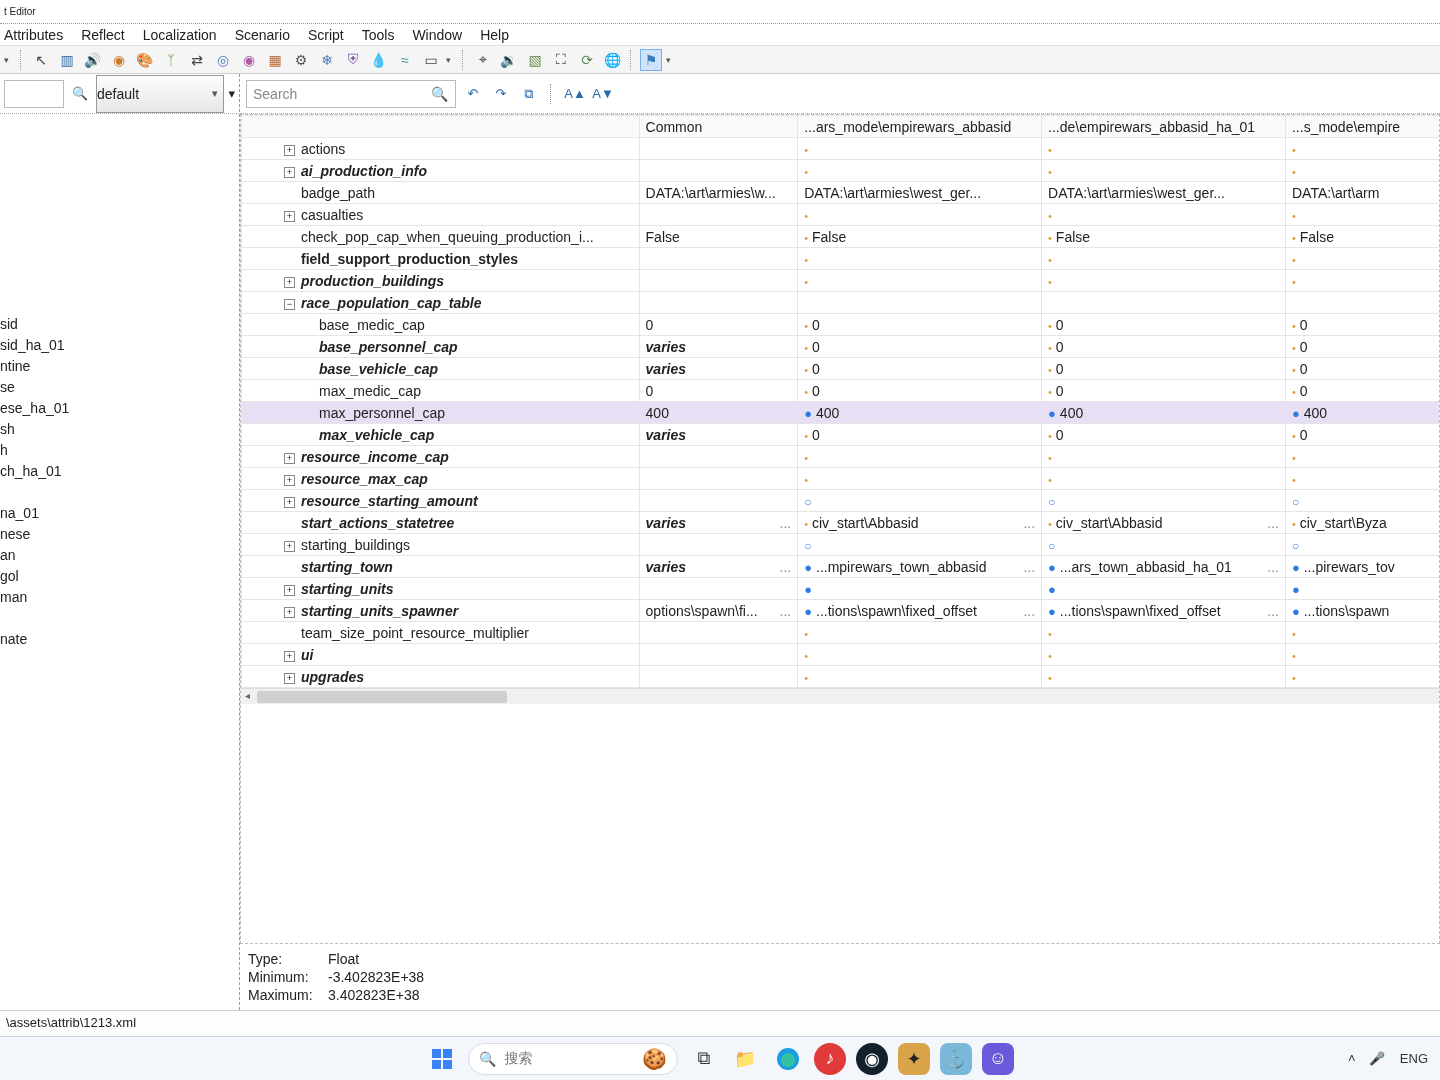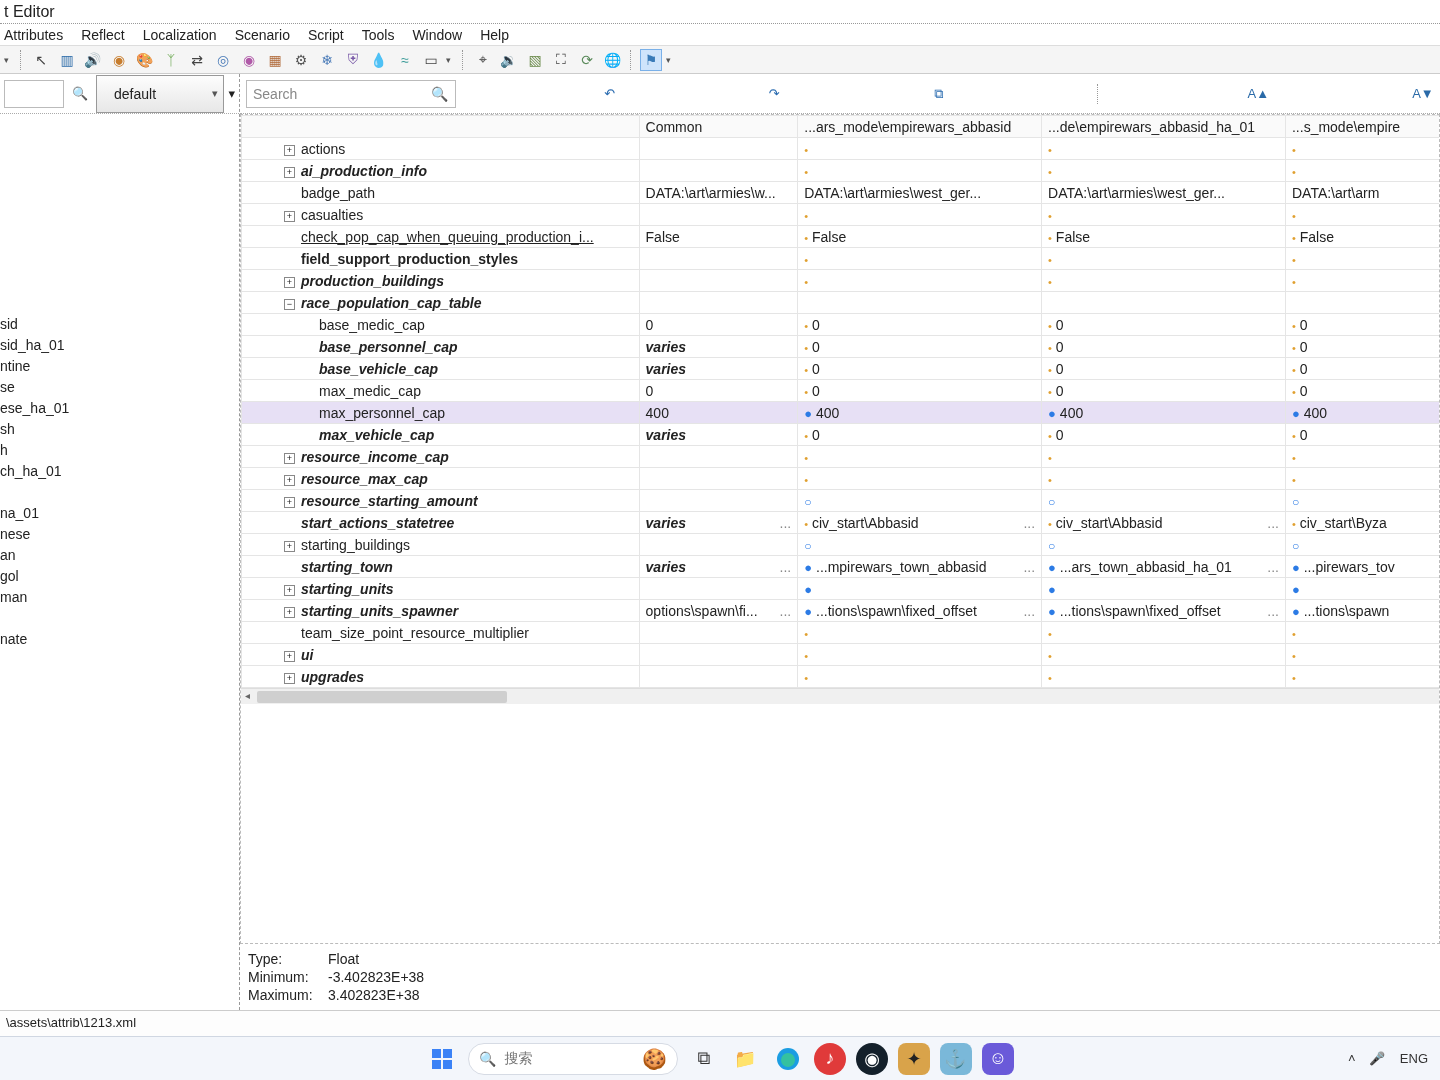--- a/index.html
+++ b/index.html
@@ -1,41 +1,41 @@
 <!DOCTYPE html>
 <html><head>
 <meta charset="utf-8">
 <style>
   * { box-sizing: border-box; margin: 0; padding: 0; }
   body { font-family: "Segoe UI", Tahoma, sans-serif; font-size: 13px; color: #222; background: #fff; overflow: hidden; width: 1440px; height: 1080px; position: relative; }
 
-  .titlebar { height: 24px; padding-left: 4px; font-size: 16px; line-height: 24px; border-bottom: 1px dotted #999; }
+  .titlebar { height: 24px; padding-left: 4px; font-size: 10px; line-height: 24px; border-bottom: 1px dotted #999; }
   .menubar { height: 22px; padding-left: 4px; display: flex; gap: 18px; font-size: 14px; align-items: center; border-bottom: 1px solid #ddd; }
   .menubar span { cursor: default; }
 
   .toolbar { height: 28px; background: #f5f5f5; border-bottom: 1px solid #ccc; display: flex; align-items: center; gap: 4px; padding-left: 4px; }
   .toolbar .tbtn { width: 22px; height: 22px; display: flex; align-items: center; justify-content: center; font-size: 14px; color: #444; cursor: default; }
   .toolbar .tsep { width: 4px; height: 20px; border-left: 1px dotted #999; margin: 0 2px; }
   .toolbar .dd { width:10px; font-size:9px; color:#555;}
   .toolbar .active { background: #cfe4fb; border:1px solid #7ab0e8; }
 
   .workspace { display: flex; height: calc(100% - 24px - 22px - 28px - 26px - 44px); }
 
   .left-pane { width: 240px; border-right: 1px dashed #999; display: flex; flex-direction: column; }
   .left-top { height: 40px; display: flex; align-items: center; gap: 4px; padding: 4px; border-bottom: 1px dotted #aaa;}
   .left-top .searchbox { flex: 0 0 60px; height: 28px; border: 1px solid #bbb; }
   .left-top .searchicon { width: 24px; height: 24px; display:flex; align-items:center; justify-content:center; color:#555;}
-  .left-top .combo { flex: 1; height: 38px; border: 1px solid #999; background: linear-gradient(#fdfdfd,#e7e7e7); display:flex; align-items:center; padding:0 17px; font-size:14px; position:relative;}
+  .left-top .combo { flex: 1; height: 38px; border: 1px solid #999; background: linear-gradient(#fdfdfd,#e7e7e7); display:flex; align-items:center; padding:0 0; font-size:14px; position:relative;}
   .left-top .combo::after { content:"▾"; position:absolute; right:6px; font-size:11px; color:#555;}
   .left-bottom { flex:1; padding-top: 200px; padding-left:0; font-size:14px; line-height:21px; overflow:hidden;}
   .left-bottom div { padding-left:0; white-space:nowrap;}
   .left-bottom .gap { height:21px;}
 
   .right-pane { flex: 1; display:flex; flex-direction:column; overflow:hidden; }
-  .right-top { height: 40px; display:flex; align-items:center; gap:23px; padding:4px 6px; border-bottom:1px dotted #aaa;justify-content:space-between;}
+  .right-top { height: 40px; display:flex; align-items:center; gap:6px; padding:4px 6px; border-bottom:1px dotted #aaa;}
   .right-top .searchbox2 { width: 210px; height:28px; border:1px solid #bbb; padding:0 6px; color:#888; font-size:14px; display:flex; align-items:center; position:relative;}
   .right-top .searchbox2 .mag { position:absolute; right:6px; color:#555;}
   .right-top .ibtn { width:22px; height:22px; display:flex; align-items:center; justify-content:center; color:#2b6cb0; font-size:13px;}
   .right-top .isep { width:4px; height:20px; border-left:1px dotted #999; margin:0 4px;}
 
   .grid-wrap { flex:1; overflow:hidden; position:relative; border:1px dashed #bbb; margin:0 0 0 0;}
   table.grid { border-collapse: collapse; width: 1280px; font-size: 14px; }
   table.grid th, table.grid td { border: 1px solid #e5e5e5; padding: 1px 6px; height: 22px; text-align:left; vertical-align:middle; white-space:nowrap; overflow:hidden;}
   table.grid th { background:#fafafa; font-weight:normal; position:sticky; top:0;}
   table.grid th.col0 { width: 350px; }
@@ -189,21 +189,21 @@
               <td>DATA:\art\arm</td>
             </tr>
             <tr>
               <td class="treecell" style="padding-left: 42px;"><span class="exp">+</span><span class="">casualties</span></td>
               <td></td>
               <td><span class="dot-y">•</span></td>
               <td><span class="dot-y">•</span></td>
               <td><span class="dot-y">•</span></td>
             </tr>
             <tr>
-              <td class="treecell" style="padding-left: 42px; text-decoration: underline;"><span style="display:inline-block;width:17px"></span><span class="">check_pop_cap_when_queuing_production_i...</span></td>
+              <td class="treecell" style="padding-left: 42px;"><span style="display:inline-block;width:17px"></span><span class="">check_pop_cap_when_queuing_production_i...</span></td>
               <td>False</td>
               <td><span class="dot-y">•</span> False</td>
               <td><span class="dot-y">•</span> False</td>
               <td><span class="dot-y">•</span> False</td>
             </tr>
             <tr>
               <td class="treecell" style="padding-left: 42px; font-weight: bold;"><span style="display:inline-block;width:17px"></span><span class="">field_support_production_styles</span></td>
               <td></td>
               <td><span class="dot-y">•</span></td>
               <td><span class="dot-y">•</span></td>

